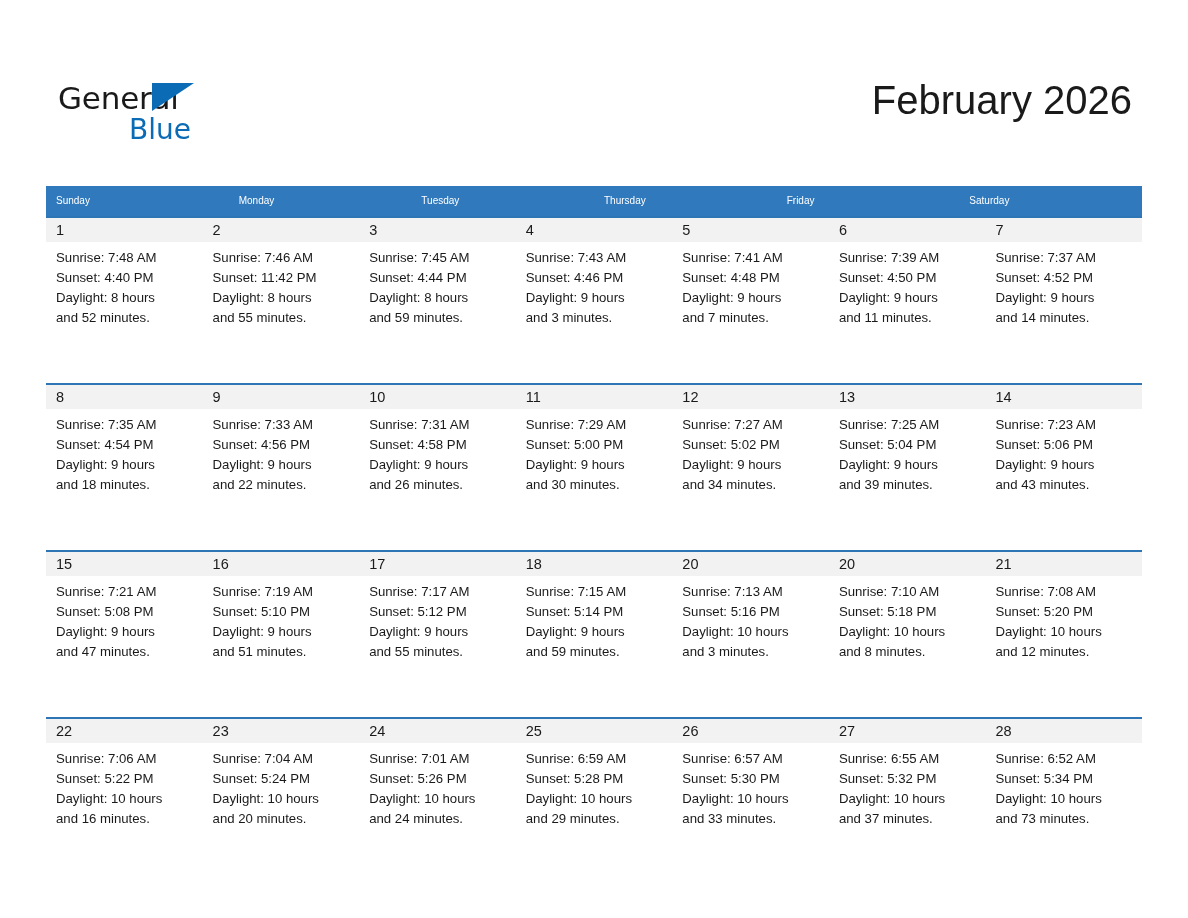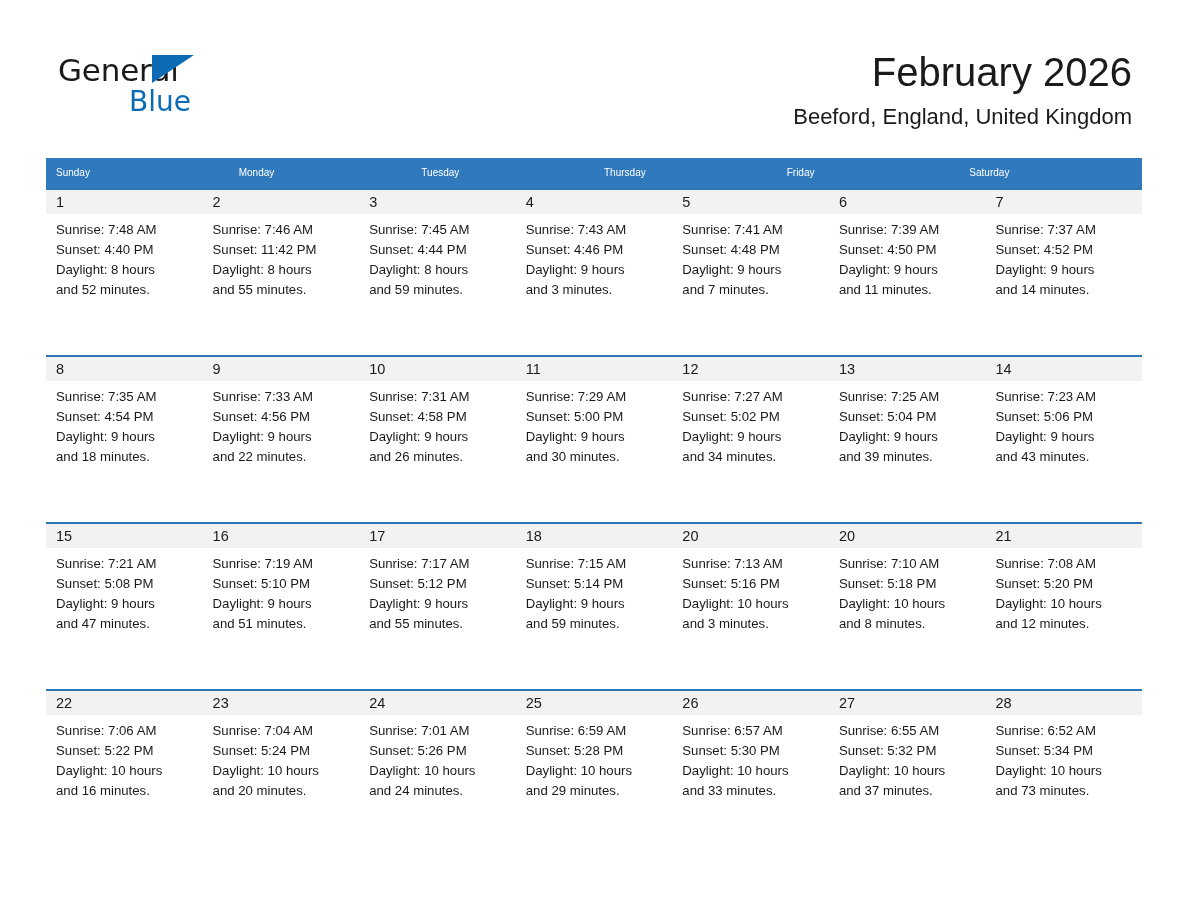--- a/index.html
+++ b/index.html
@@ -20,20 +20,21 @@
     height: 918px;
     box-sizing: border-box;
   }
 
   
   .header {
     position: relative;
     height: 110px;
     padding: 48px 70px 0 46px;
     box-sizing: border-box;
+    margin-top: 28px;
   }
   .logo {
     position: absolute;
     left: 58px;
     top: 52px;
     width: 320px;
     height: 72px;
   }
   .logo-general {
     position: absolute;
@@ -150,21 +151,20 @@
 
   <div class="header">
     <div class="logo">
       <span class="logo-general">General</span>
       <span class="logo-tri"></span>
       <span class="logo-blue">Blue</span>
     </div>
 
     <div class="title-block">
       <div class="cal-title">February 2026</div>
-      <div class="cal-subtitle">Beeford, England, United Kingdom</div>
     </div>
   </div>
 
   <div class="calendar">
 
     <div class="weekday-row">
       <div class="weekday">Sunday</div>
       <div class="weekday">Monday</div>
       <div class="weekday">Tuesday</div>
       <div class="weekday">Thursday</div>

